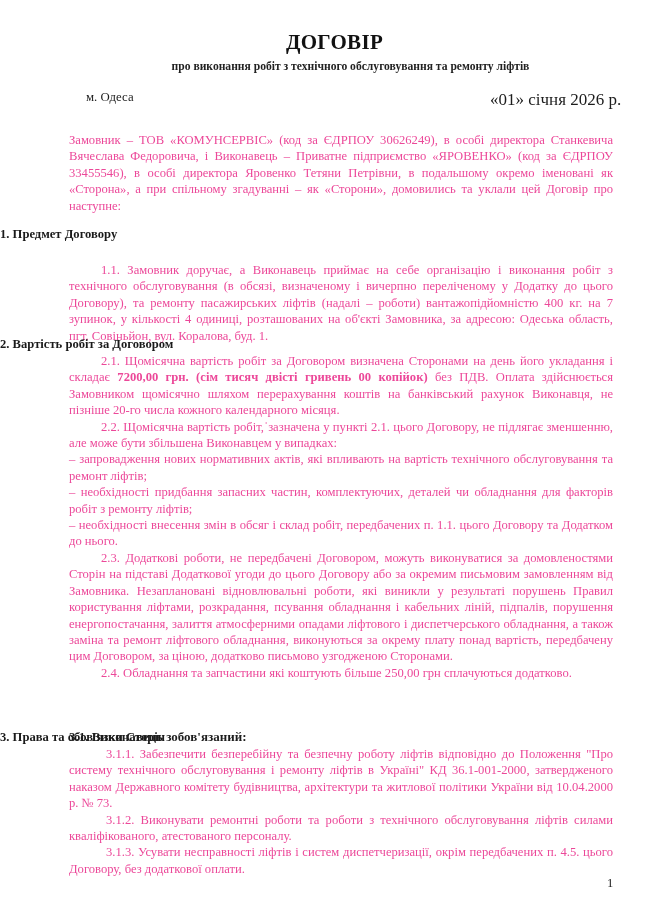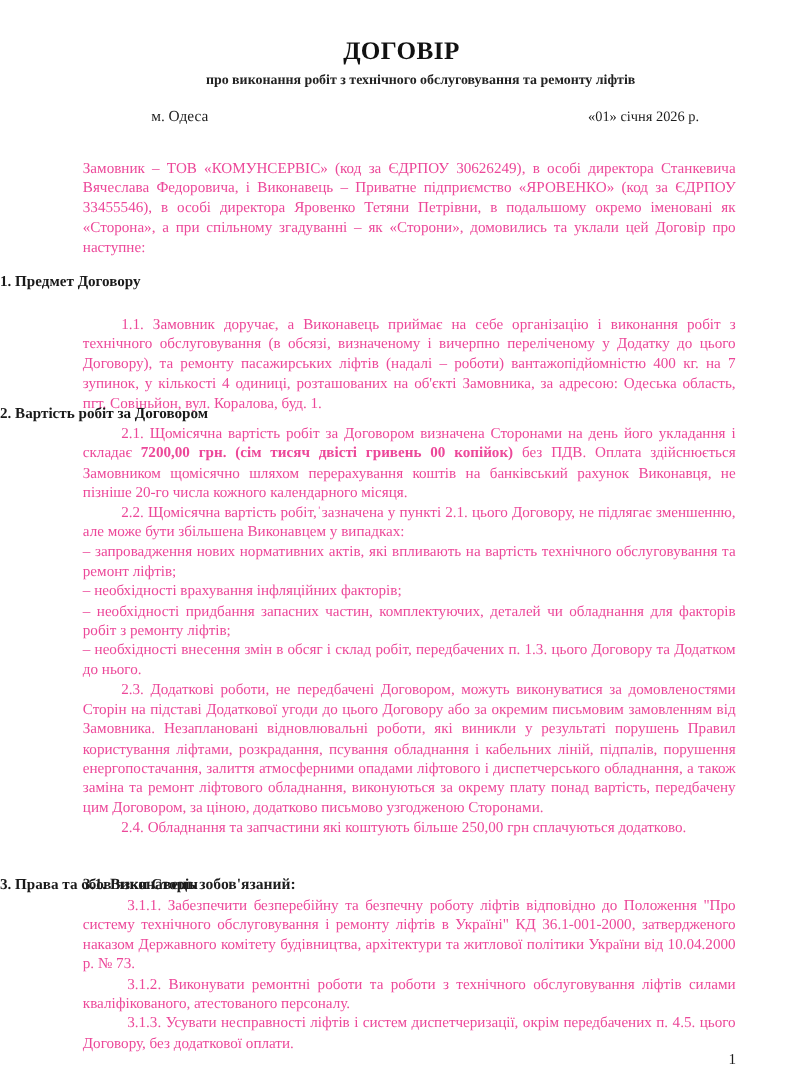--- a/index.html
+++ b/index.html
@@ -10,22 +10,22 @@
     }
     .page { position: absolute; left: 0; top: 0; width: 669px; height: 702px; text-decoration: underline; }
     .title {
       position: absolute; left: 0; right: 0; top: 30px; text-align: center;
       font-weight: bold; font-size: 21px; letter-spacing: 0.3px; color: #111;
     }
     .subtitle {
       position: absolute; left: 0; right: 0; top: 60px; text-align: center;
       font-weight: bold; font-size: 11.6px; color: #222; padding-left: 32px;
     }
-    .city { position: absolute; left: 86px; top: 90px; font-size: 12.8px; margin-left: 40px; }
-    .date { position: absolute; right: 205px; top: 90px; font-size: 12px; }
+    .city { position: absolute; left: 86px; top: 90px; font-size: 12.8px; }
+    .date { position: absolute; right: 205px; top: 90px; font-size: 17px; }
     .date { right: auto; left: 490px; }
     .body-block {
       position: absolute; left: 69px; width: 544px;
       font-size: 12.6px; line-height: 16.4px; text-align: justify; color: #ec4899;
     }
     .body-block p { margin: 0; }
     .indent { text-indent: 32px; }
     .indent2 { text-indent: 37px; }
     .heading {
       position: absolute; left: 0; right: 0; text-align: left;
@@ -53,23 +53,22 @@
   <div class="heading" style="top:227px;">1. Предмет Договору</div>
   <div class="body-block" style="top:243px;margin-top:19px;">
     <p class="indent">1.1. Замовник доручає, а Виконавець приймає на себе організацію і виконання робіт з технічного обслуговування (в обсязі, визначеному і вичерпно переліченому у Додатку до цього Договору), та ремонту пасажирських ліфтів (надалі – роботи) вантажопідйомністю 400 кг. на 7 зупинок, у кількості 4 одиниці, розташованих на об'єкті Замовника, за адресою: Одеська область, пгт. Совіньйон, вул. Коралова, буд. 1.</p>
   </div>
 
   <div class="heading" style="top:337px;">2. Вартість робіт за Договором</div>
   <div class="body-block" style="top:353px;">
     <p class="indent"><span>2.1.  Щомісячна вартість робіт за Договором визначена Сторонами на день його укладання і складає </span><span class="b">7200,00 грн. (сім тисяч двісті гривень 00 копійок)</span><span> без ПДВ. Оплата здійснюється Замовником щомісячно шляхом перерахування коштів на банківський рахунок Виконавця, не пізніше 20-го числа кожного календарного місяця.</span></p>
     <p class="indent">2.2. Щомісячна вартість робіт,ˈзазначена у пункті 2.1. цього Договору, не підлягає зменшенню, але може бути збільшена Виконавцем у випадках:</p>
     <p>– запровадження нових нормативних актів, які впливають на вартість технічного обслуговування та ремонт ліфтів;</p>
-    <p>– необхідності врахування інфляційних факторів;</p>
     <p>– необхідності придбання запасних частин, комплектуючих, деталей чи обладнання для факторів робіт з ремонту ліфтів;</p>
-    <p>– необхідності внесення змін в обсяг і склад робіт, передбачених п. 1.3. цього Договору та Додатком до нього.</p>
+    <p>– необхідності внесення змін в обсяг і склад робіт, передбачених п. 1.1. цього Договору та Додатком до нього.</p>
     <p class="indent">2.3.  Додаткові  роботи,  не  передбачені  Договором,  можуть  виконуватися  за домовленостями Сторін на підставі Додаткової угоди до цього Договору або за окремим письмовим замовленням від Замовника. Незаплановані відновлювальні роботи, які виникли у результаті порушень Правил користування ліфтами, розкрадання, псування обладнання і кабельних ліній, підпалів, порушення енергопостачання, залиття атмосферними опадами ліфтового і диспетчерського обладнання, а також заміна та ремонт ліфтового обладнання, виконуються за окрему плату понад вартість, передбачену цим Договором, за ціною, додатково письмово узгодженою Сторонами.</p>
     <p class="indent">2.4.  Обладнання та запчастини які коштують більше 250,00 грн сплачуються додатково.</p>
   </div>
 
   <div class="heading" style="top:730px;">3. Права та обов'язки Сторін</div>
   <div class="subheading" style="top:729px;">3.1. Виконавець зобов'язаний:</div>
   <div class="body-block" style="top:746px;">
     <p class="indent2">3.1.1. Забезпечити безперебійну та безпечну роботу ліфтів відповідно до Положення "Про систему технічного обслуговування і ремонту ліфтів в Україні" КД 36.1-001-2000, затвердженого наказом Державного комітету будівництва, архітектури та житлової політики України від 10.04.2000 р. № 73.</p>
     <p class="indent2">3.1.2. Виконувати ремонтні роботи та роботи з технічного обслуговування ліфтів силами кваліфікованого, атестованого персоналу.</p>
     <p class="indent2">3.1.3. Усувати несправності ліфтів і систем диспетчеризації, окрім передбачених п. 4.5. цього Договору, без додаткової оплати.</p>

